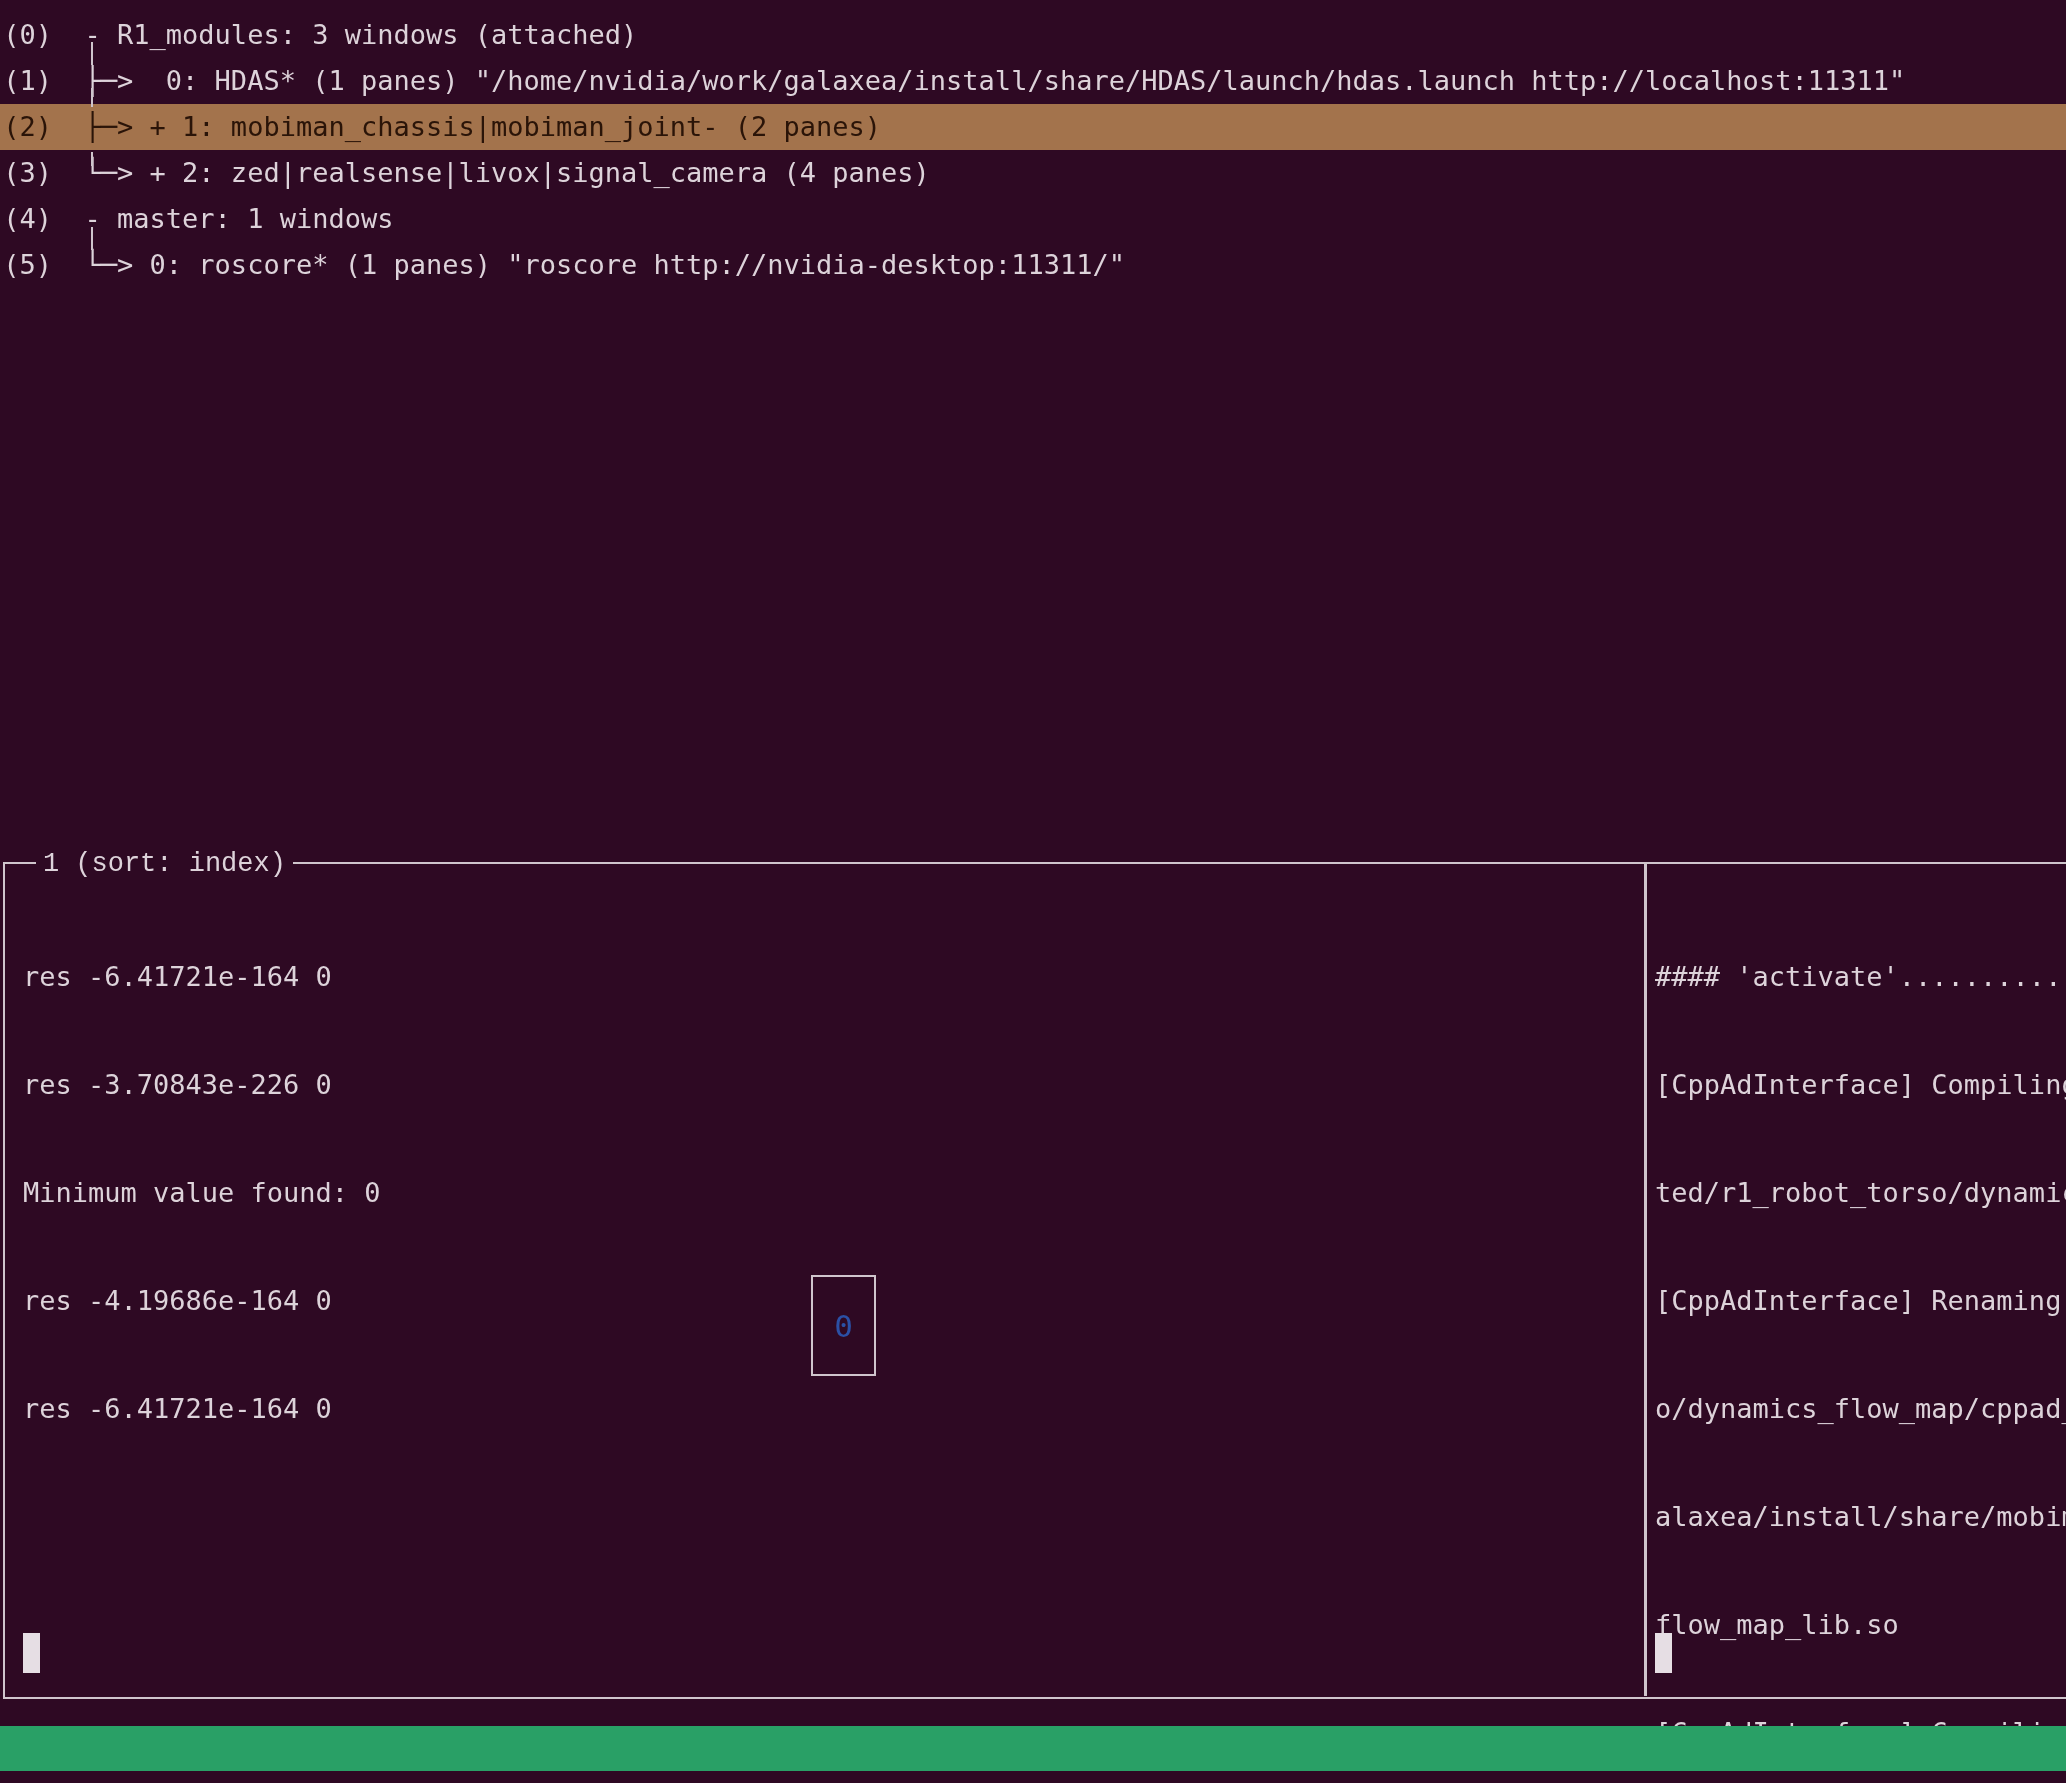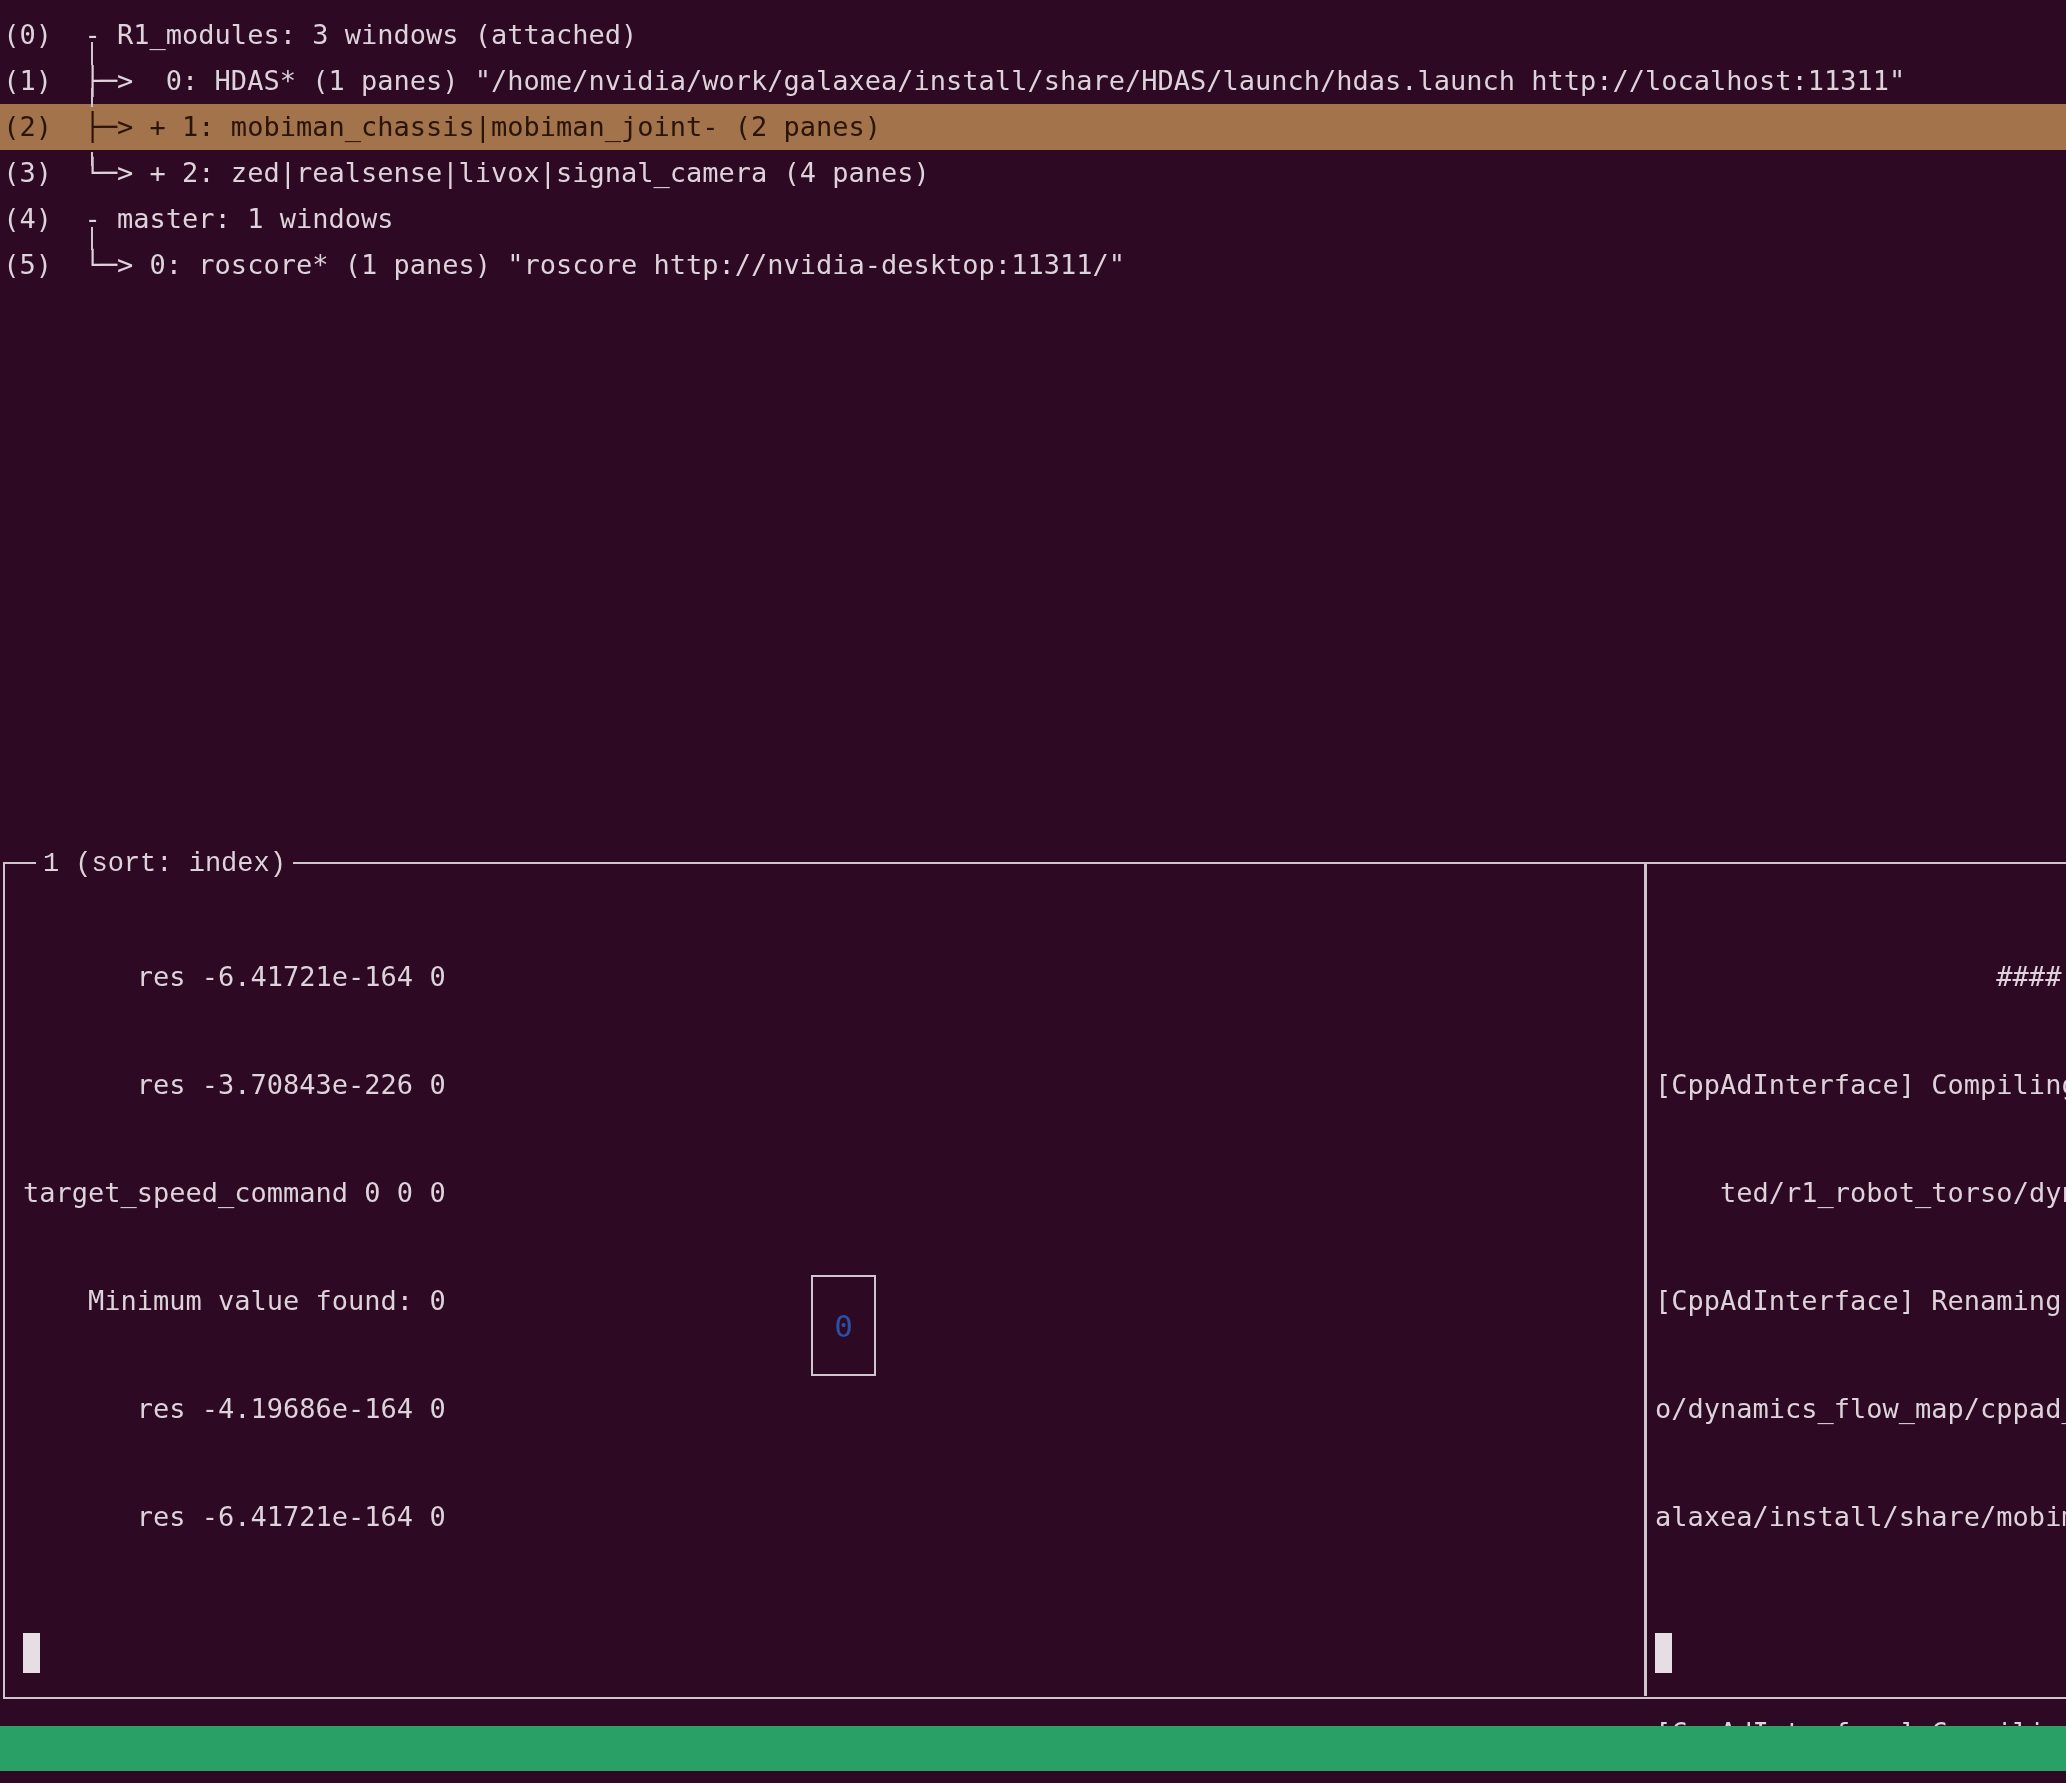--- a/index.html
+++ b/index.html
@@ -7,21 +7,21 @@
        font-family:"DejaVu Sans Mono",monospace;font-size:27px;color:#ddd3da;}
   .row{white-space:pre;height:46px;line-height:46px;padding-left:3.3px;}
   .tree{position:absolute;top:11.6px;left:0;width:100%;}
   .tree .sel{background:#a3734c;color:#2a1408;}
   .conn{position:absolute;left:91px;width:2.1px;background:#cfc5cc;}
   .preview{position:absolute;left:3.3px;top:862px;width:3297px;height:837px;
            border:2.5px solid #cfc5cc;box-sizing:border-box;}
   .preview-title{position:absolute;left:31px;top:-17.4px;height:35px;line-height:35px;
                  background:#2e0923;padding:0 6.6px;white-space:pre;color:#ddd3da;font-family:Liberation Mono, monospace;}
   .pane{position:absolute;white-space:pre;}
-  .pane .row{padding-left:0;text-align:right;}
+  .pane .row{padding-left:0;}
   .pane-left{left:23px;top:892px;}
   .pane-right{left:1655px;top:892px;}
   .divider{position:absolute;left:1644px;top:864px;width:2.5px;height:832px;background:#cfc5cc;}
   .pane-num{position:absolute;width:65px;height:101px;border:2.5px solid #cfc5cc;
             box-sizing:border-box;background:#2e0923;display:flex;align-items:center;
             justify-content:center;font-size:31px;}
   .pane-num-0{left:811px;top:1275px;color:#2b50a5;}
   .cursor{position:absolute;width:16.5px;height:40px;background:#e6dee4;top:1633px;}
   .cursor-left{left:23px;}
   .cursor-right{left:1655px;}
@@ -46,21 +46,20 @@
 <div class="conn" style="top:152px;height:14px;"></div>
 <div class="conn" style="top:227px;height:23px;"></div>
 
 <div class="preview">
   <div class="preview-title">1 (sort: index)</div>
 </div>
 
 <div class="pane pane-left">
   <div class="row">res -6.41721e-164 0</div>
   <div class="row">res -3.70843e-226 0</div>
-  <div class="row">target_speed_command 0 0 0</div>
   <div class="row">Minimum value found: 0</div>
   <div class="row">res -4.19686e-164 0</div>
   <div class="row">res -6.41721e-164 0</div>
   
   
   
   
   
   
   

